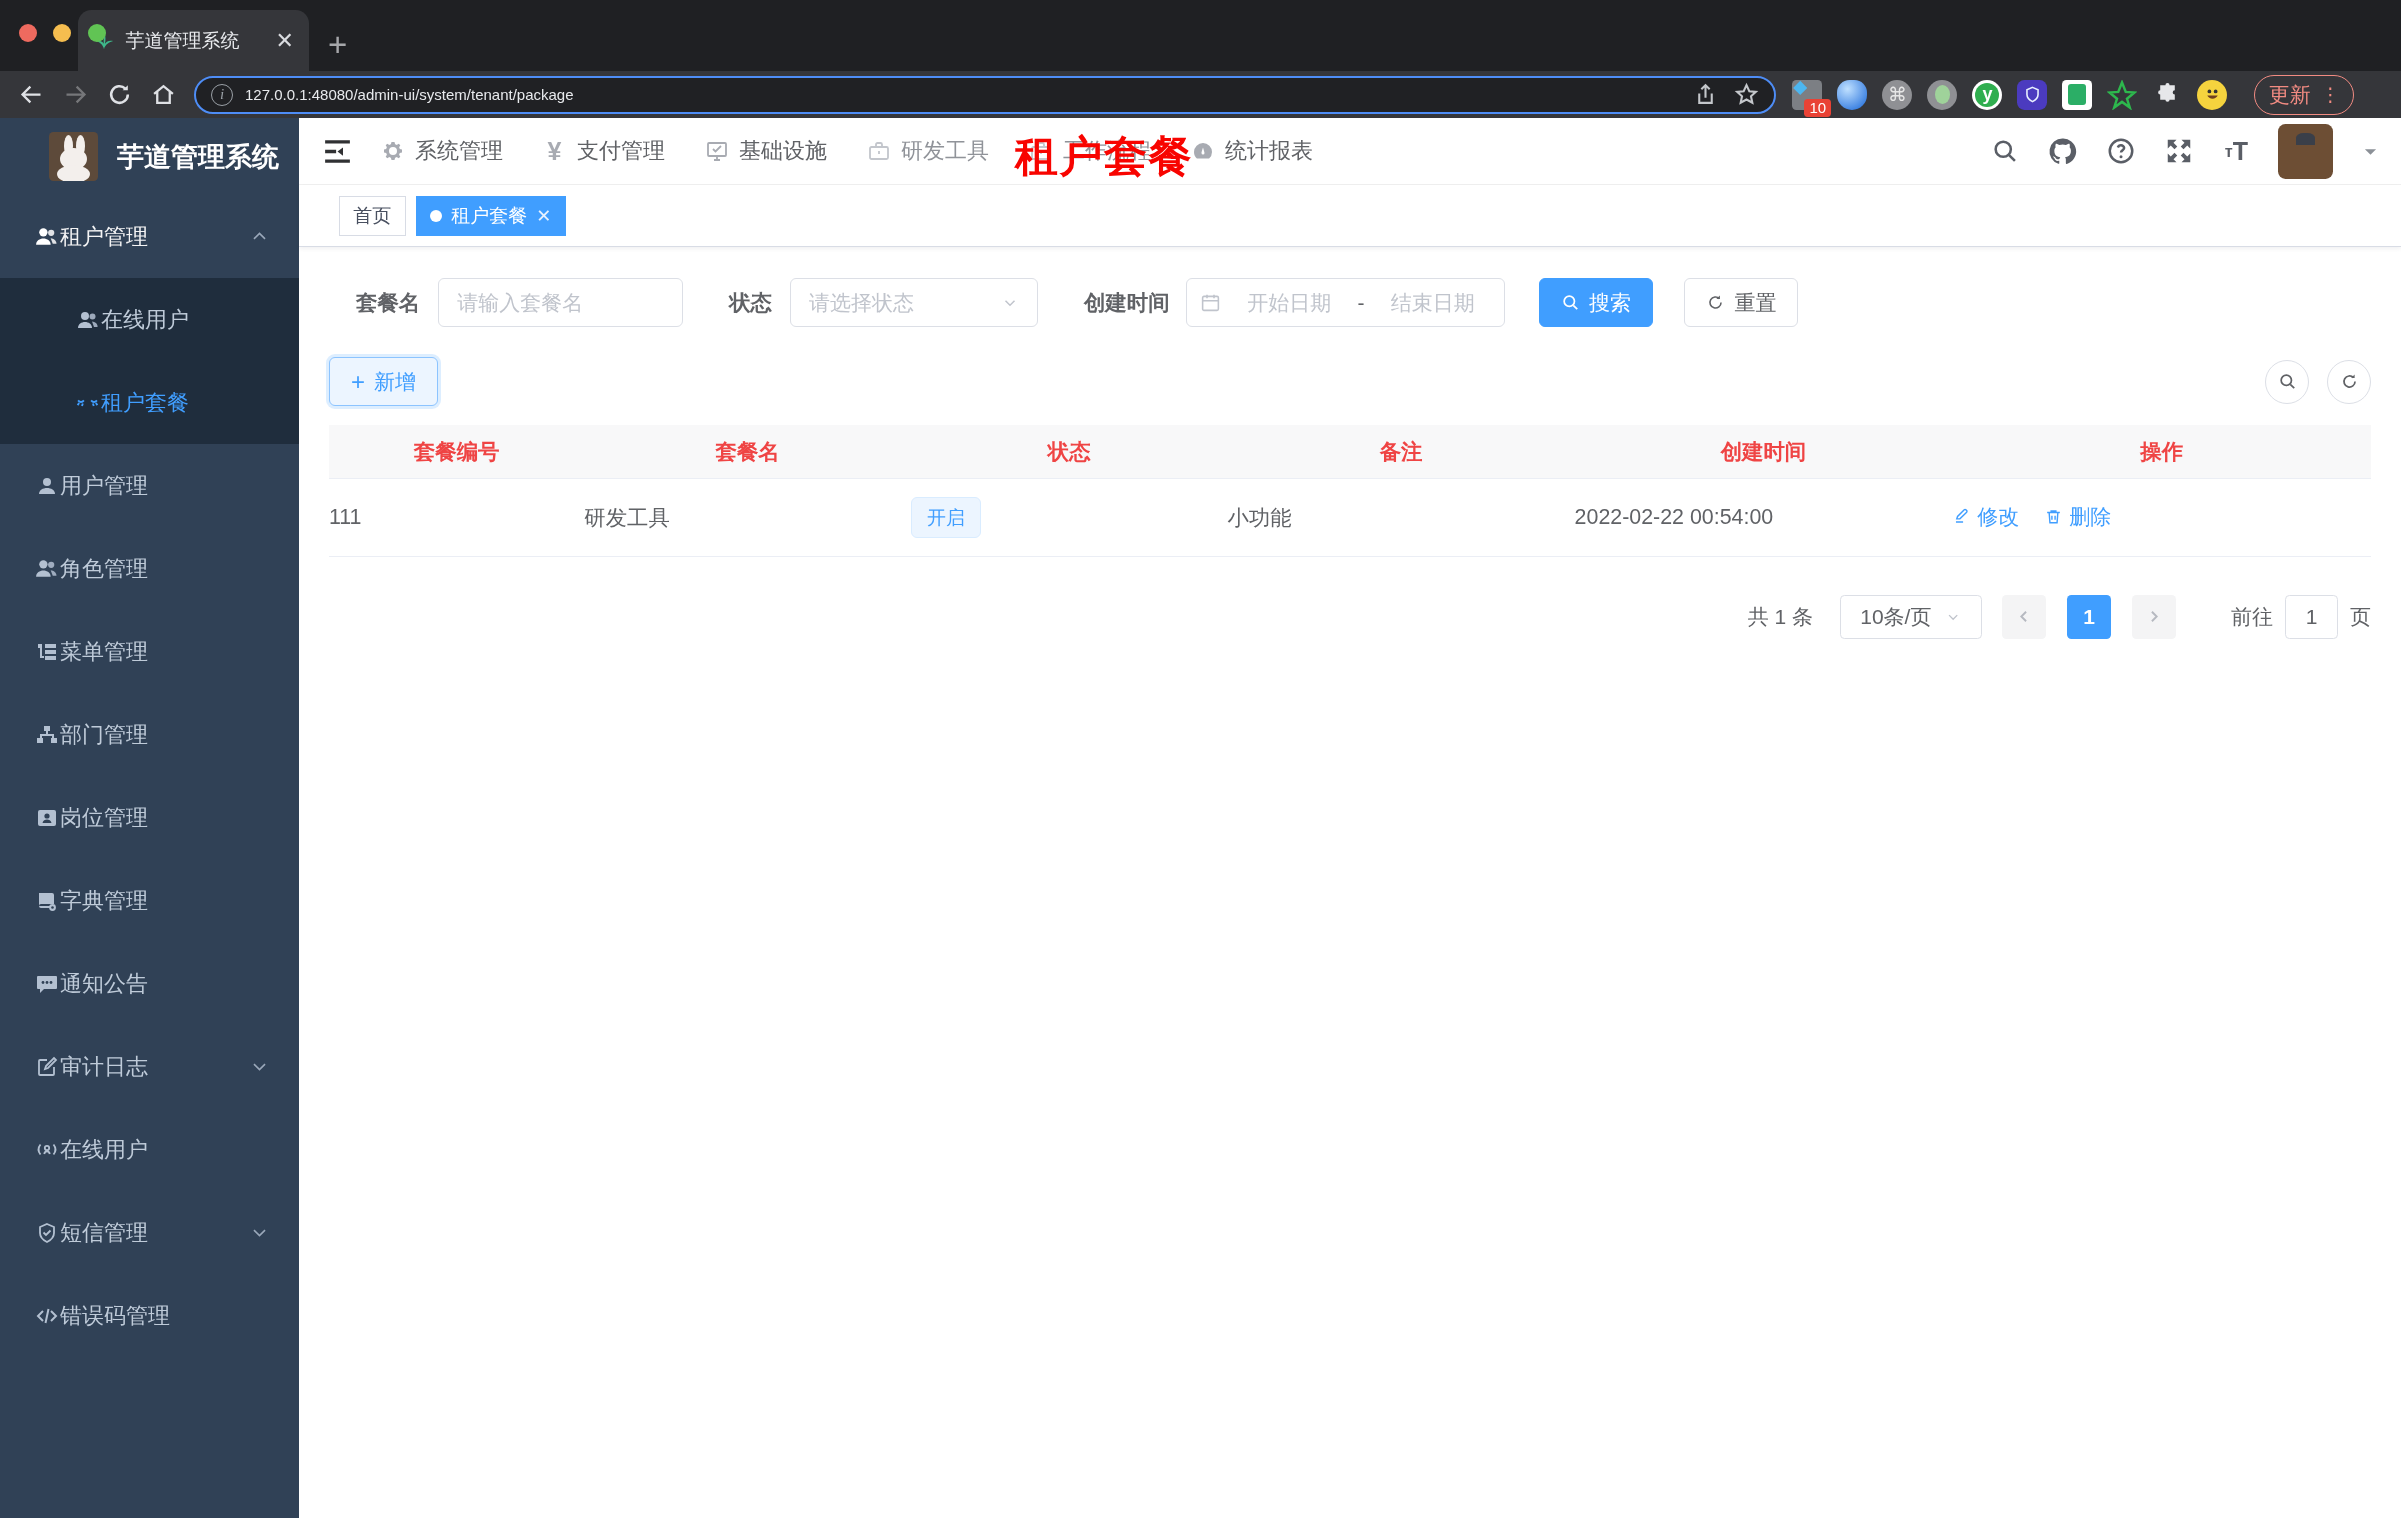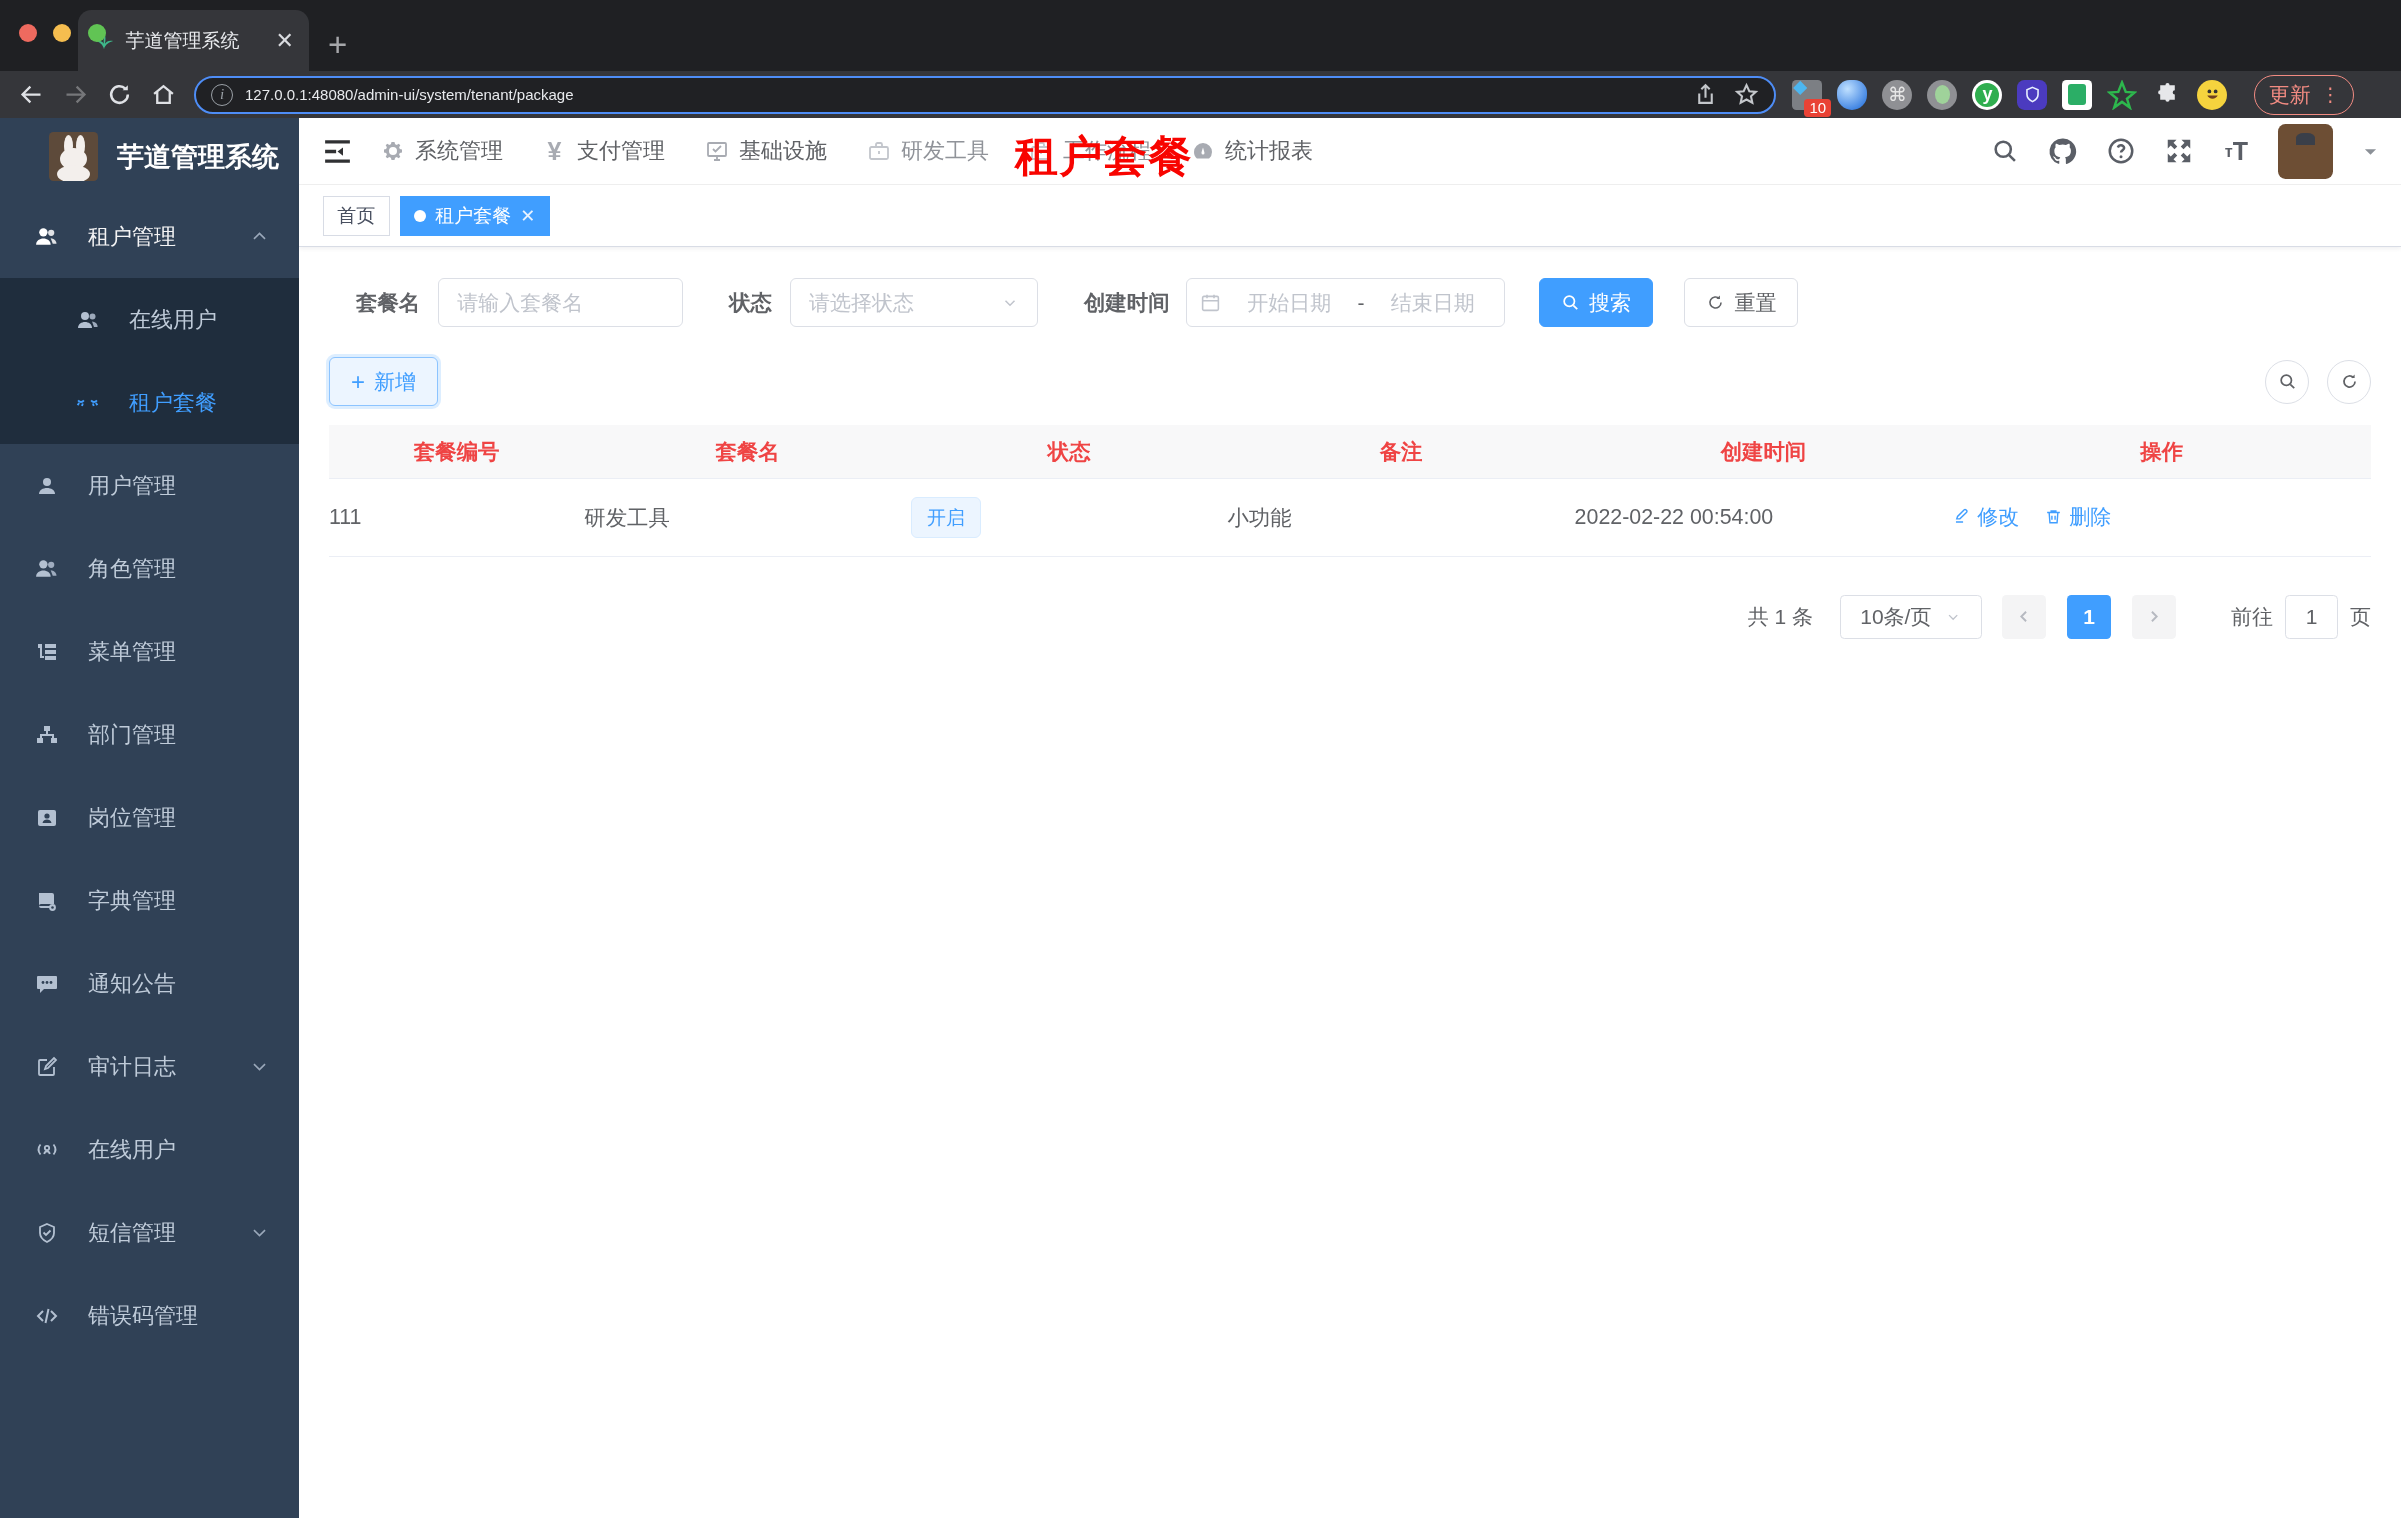--- a/index.html
+++ b/index.html
@@ -38,21 +38,21 @@
   
   .app { display:flex; height:1400px; }
   .sidebar { width:299px; background:#304156; color:#bfcbd9; flex:0 0 auto; overflow:hidden; }
   .logo-row { height:77px; display:flex; align-items:center; gap:19px; padding-left:49px; }
   .logo-img { width:49px; height:49px; border-radius:4.4px; background:#5d4a3a; position:relative; overflow:hidden;}
   .logo-img i{position:absolute;background:#f3efec;border-radius:50%;}
   .logo-img .ear1{width:9px;height:22px;left:15px;top:3px;} .logo-img .ear2{width:9px;height:22px;left:27px;top:3px;}
   .logo-img .head{width:27px;height:22px;left:11px;top:16.3px;} .logo-img .body{width:33px;height:18px;left:8.1px;top:33px;}
   .logo-title { color:#fff; font-size:27px; font-weight:700; white-space:nowrap; }
 
-  .menu-item { height:83px; display:flex; align-items:center; padding:0 30px 0 33px; gap:28px; font-size:22px; cursor:pointer; }
+  .menu-item { height:83px; display:flex; align-items:center; padding:0 30px 0 33px; font-size:22px; cursor:pointer; }
   .menu-item .mi-label { flex:1; }
   .menu-icon { width:27px; height:27px; color:#b3c0d1; flex:0 0 auto; display:flex; align-items:center; justify-content:center;}
   .caret { color:#9aa8ba; }
   .submenu { background:#1f2d3d; }
   .submenu .menu-item { padding-left:74px; }
   .submenu .active { color:#409eff; }
   .submenu .active .menu-icon { color:#409eff; }
 
   .main { flex:1; display:flex; flex-direction:column; background:#fff; position:relative; }
   .app-header { height:67px; display:flex; align-items:center; padding:0 21px 0 22px; border-bottom:0.7px solid #f0f0f0;}
@@ -66,21 +66,21 @@
   .tt { font-weight:700; font-size:25px; color:#5a5e66;}
   .tt small{font-size:16.3px;font-weight:700;}
   .avatar { width:55px; height:55px; border-radius:7.4px; background:
     radial-gradient(circle at 50% 42%, #f6f3ee 0 22%, transparent 23%),
     radial-gradient(circle at 50% 70%, #efe9e0 0 26%, transparent 27%),
     linear-gradient(160deg,#8a6545 0%, #6d4e34 55%, #4c3категория0 100%);
     background-color:#6d4e34; position:relative; overflow:hidden;}
   .avatar:after{content:"";position:absolute;left:18px;top:9px;width:19px;height:12px;background:#3a3f49;border-radius:40% 40% 0 0;}
   .avatar-caret{ color:#8b9097; margin-left:3px;}
 
-  .tagsbar { height:62px; display:flex; align-items:center; gap:10.4px; padding:0 24px;
+  .tagsbar { height:62px; display:flex; align-items:center; gap:10.4px; padding:0 40px;
     border-bottom:0.7px solid #d8dce5; box-shadow:0 1.5px 4.4px rgba(0,21,41,.06); }
   .tag { height:40px; display:flex; align-items:center; padding:0 13.3px; border:0.7px solid #d8dce5;
     background:#fff; color:#495060; font-size:19px; gap:9px; cursor:pointer;}
   .tag.active { background:#409eff; border-color:#409eff; color:#fff; }
   .tag .dot { width:12px; height:12px; border-radius:50%; background:#fff; }
   .tag .x { font-size:18px; color:#e8f2ff; }
 
   .annotation { position:absolute; left:716px; top:10.4px; font-size:43px; font-weight:700; color:#f80400;
     letter-spacing:1.5px; pointer-events:none; z-index:5;}
 

